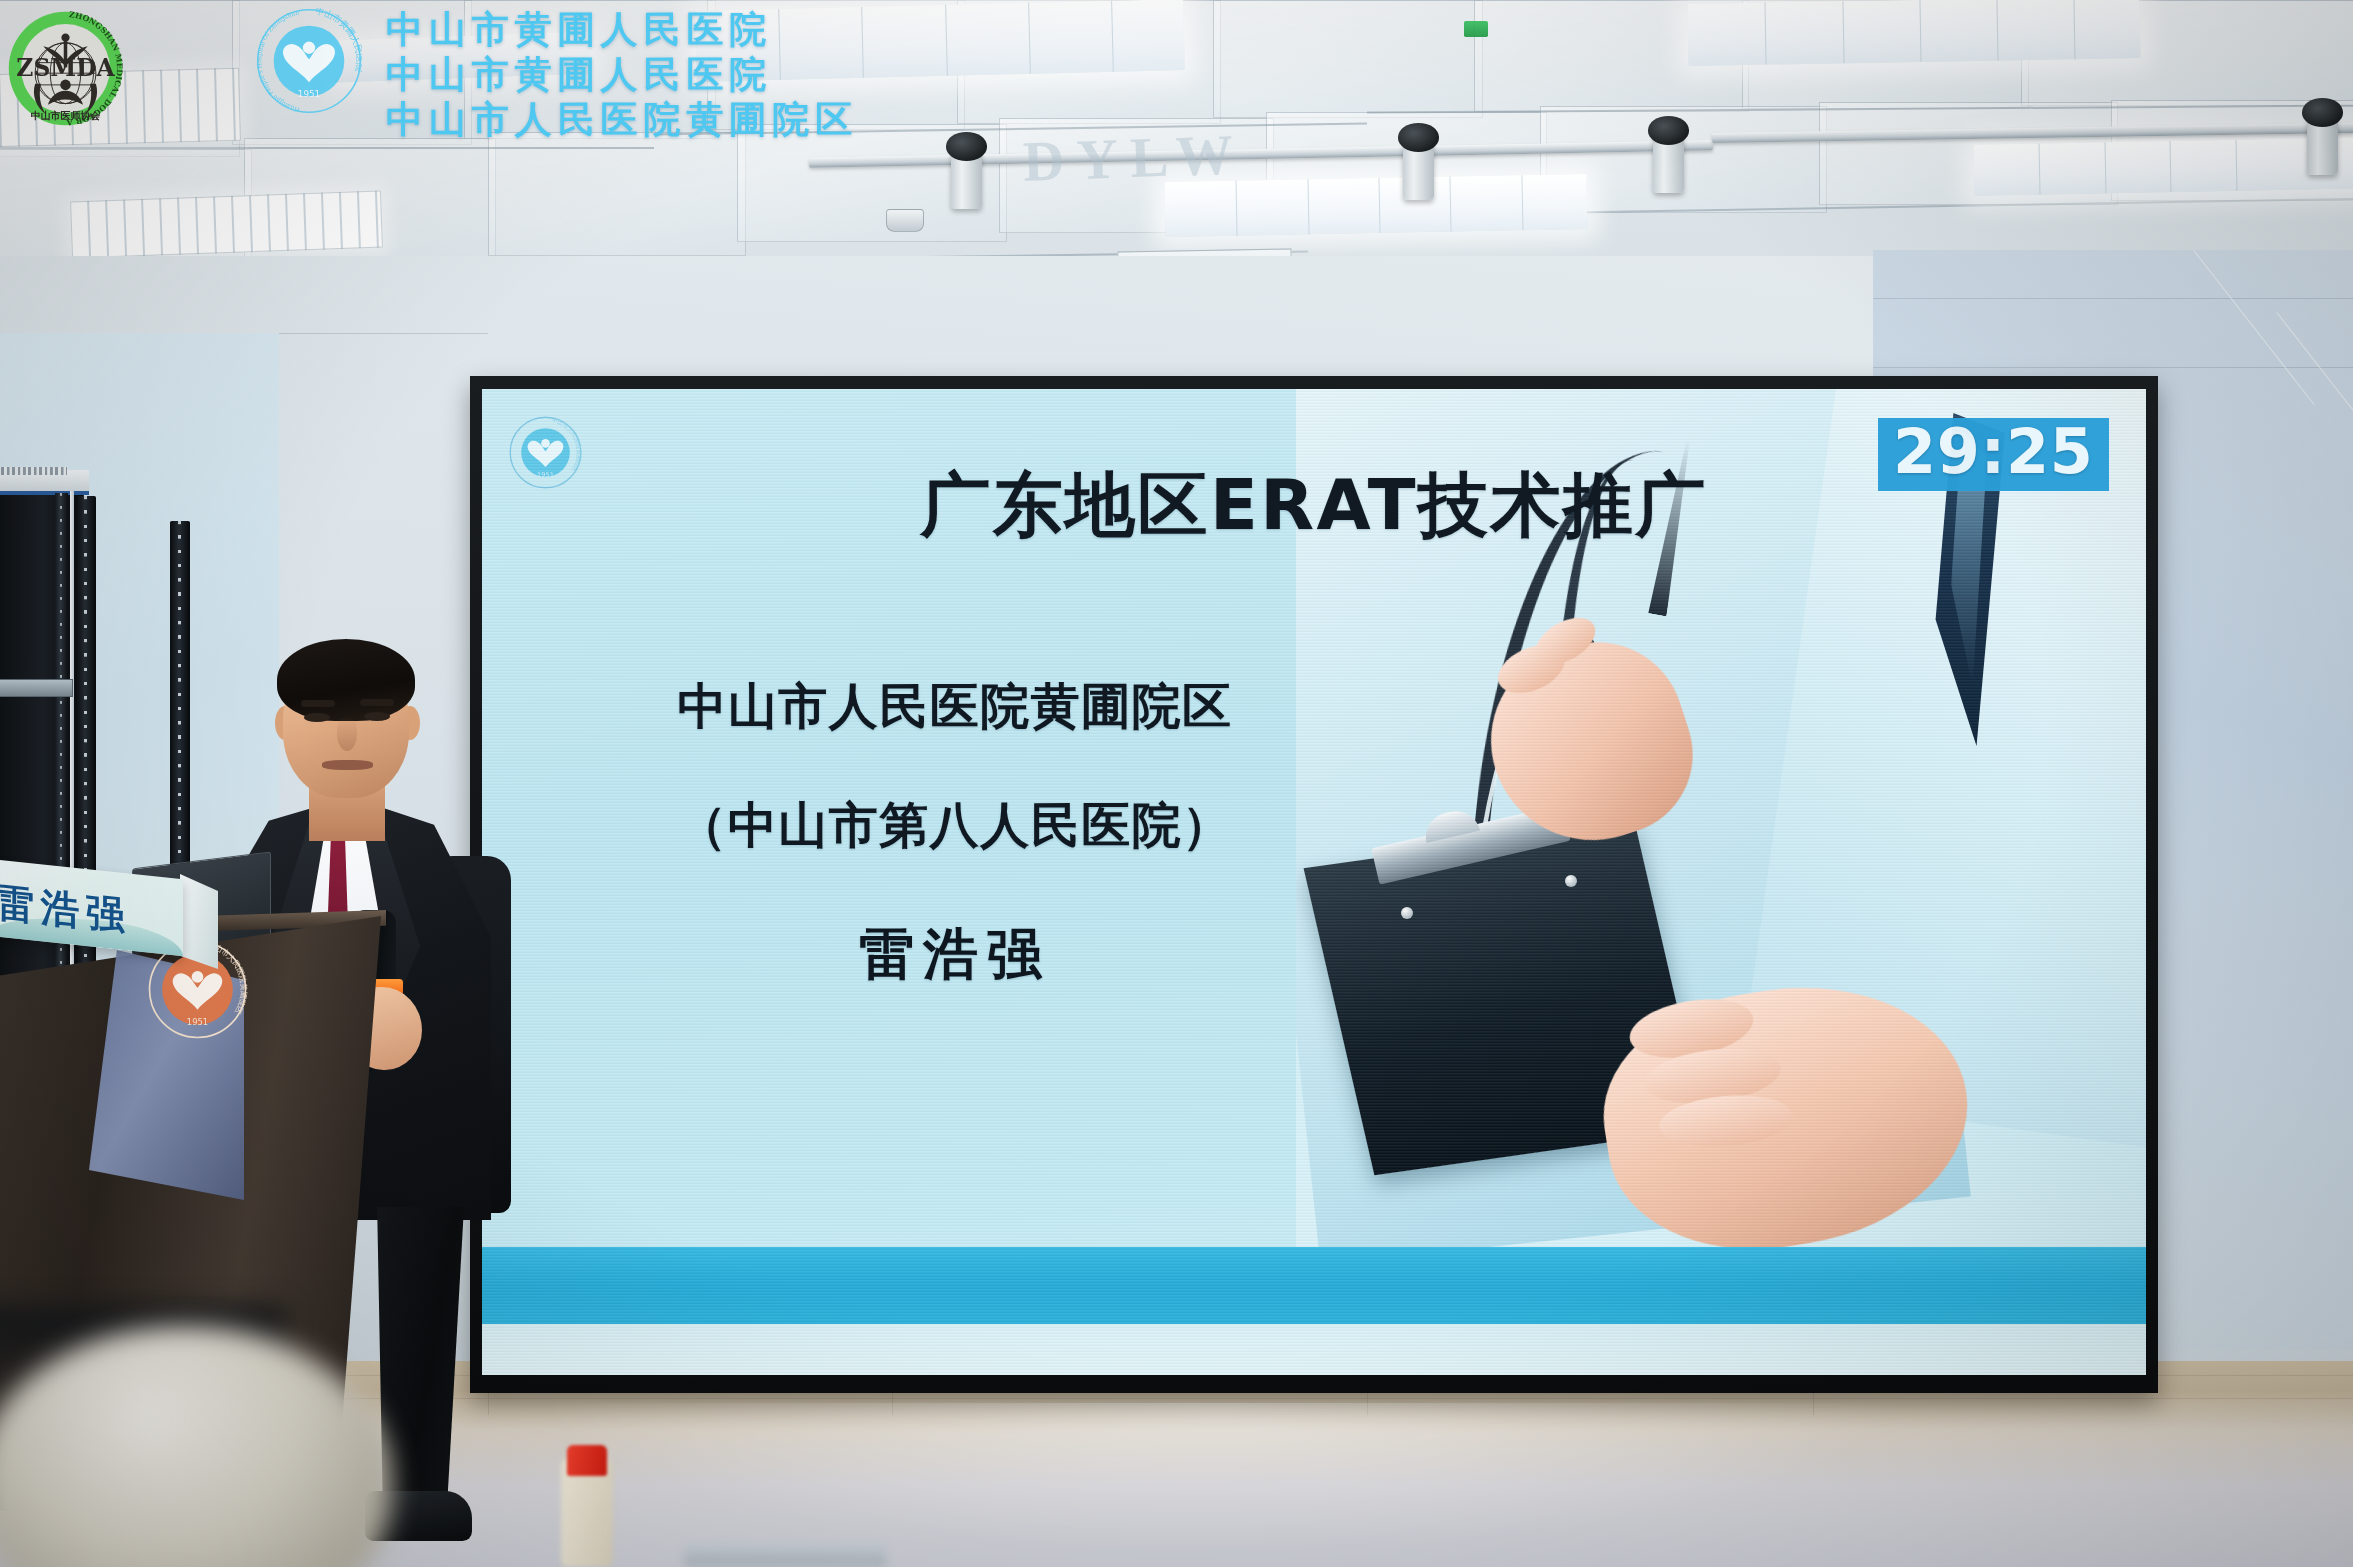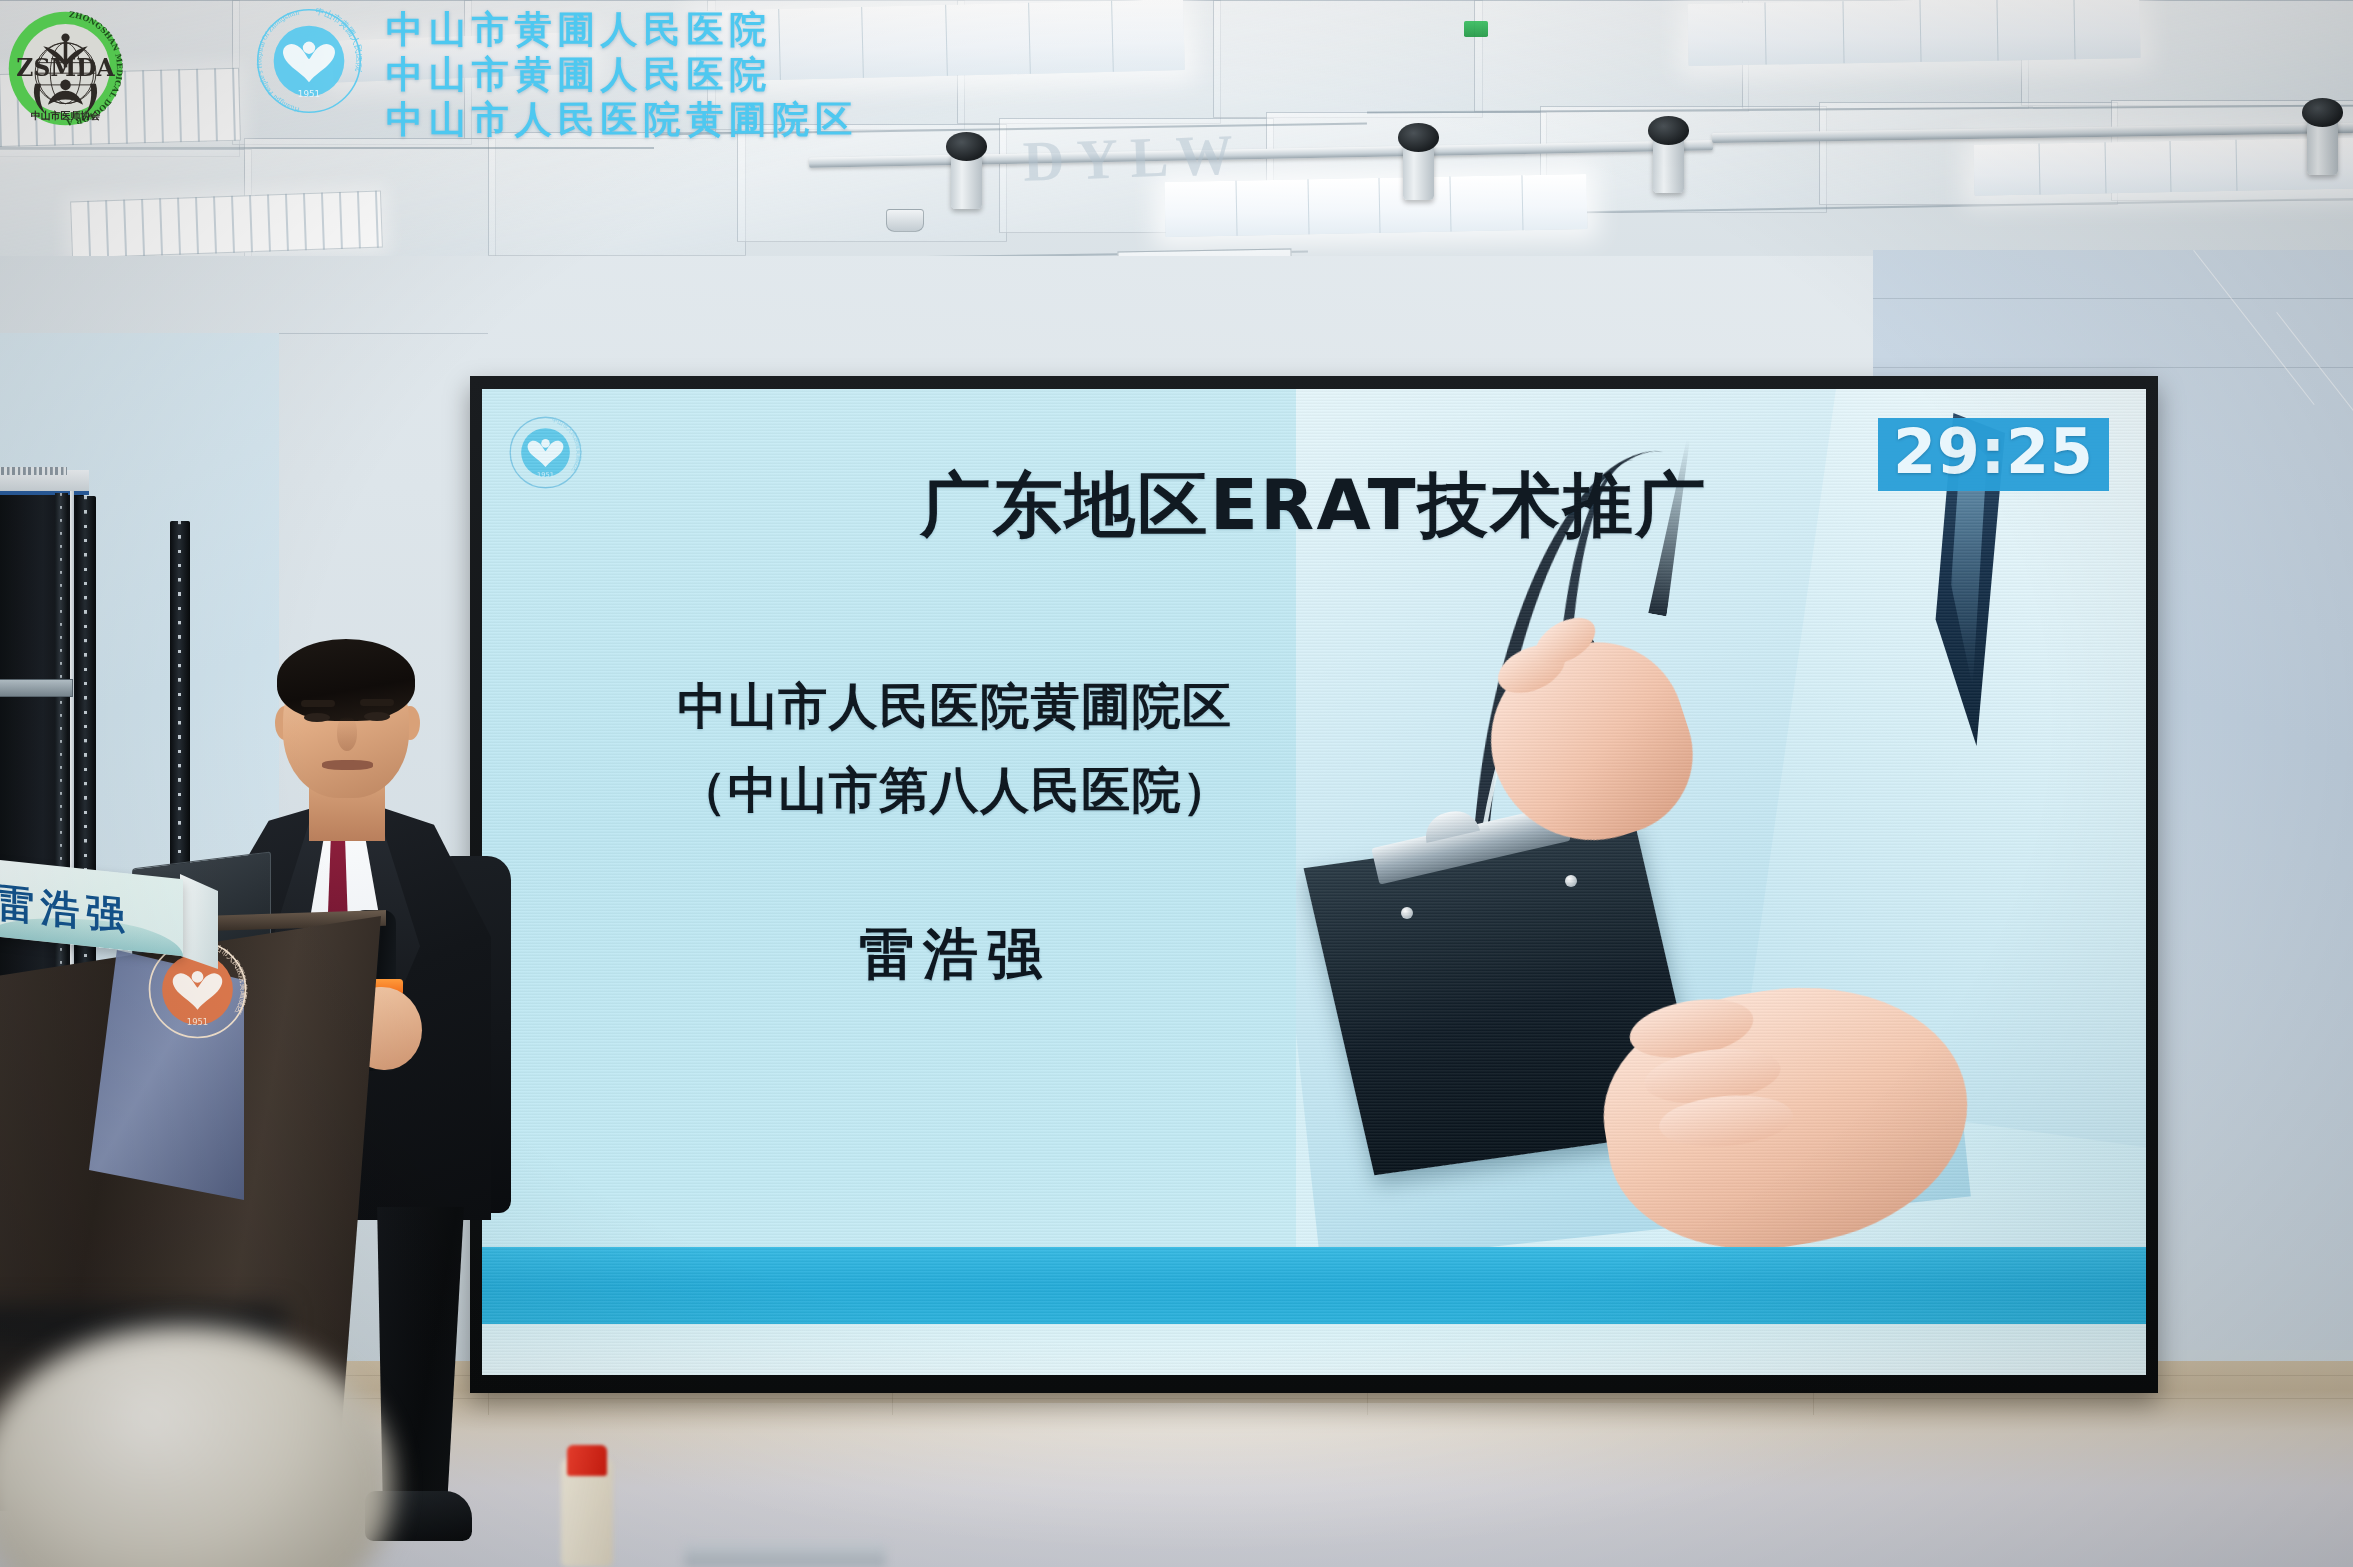--- a/index.html
+++ b/index.html
@@ -304,21 +304,21 @@
   .t2{font-size:70px;line-height:1.30;}
   .slide-sub{
     position:absolute;left:42px;top:291px;width:862px;text-align:center;
     z-index:6;pointer-events:none;
   }
   .slide-sub .s{
     color:#101921;font-weight:700;font-size:49px;line-height:1.12;
     font-family:"DejaVu Sans", sans-serif;letter-spacing:.03em;
     text-shadow:0 1.2px 2.4px rgba(0,60,90,.2);
   }
-  .slide-sub .s2{margin-top:32px;font-family:Liberation Mono, monospace;}
+  .slide-sub .s2{margin-top:64px;}
   .slide-name{
     position:absolute;left:42px;top:529px;width:862px;text-align:center;
     z-index:6;pointer-events:none;
   }
   .slide-name span{
     color:#0e1720;font-weight:700;font-size:55px;
     font-family:"DejaVu Sans", sans-serif;letter-spacing:.16em;
     text-shadow:0 1.2px 2.4px rgba(0,60,90,.2);
   }
   

